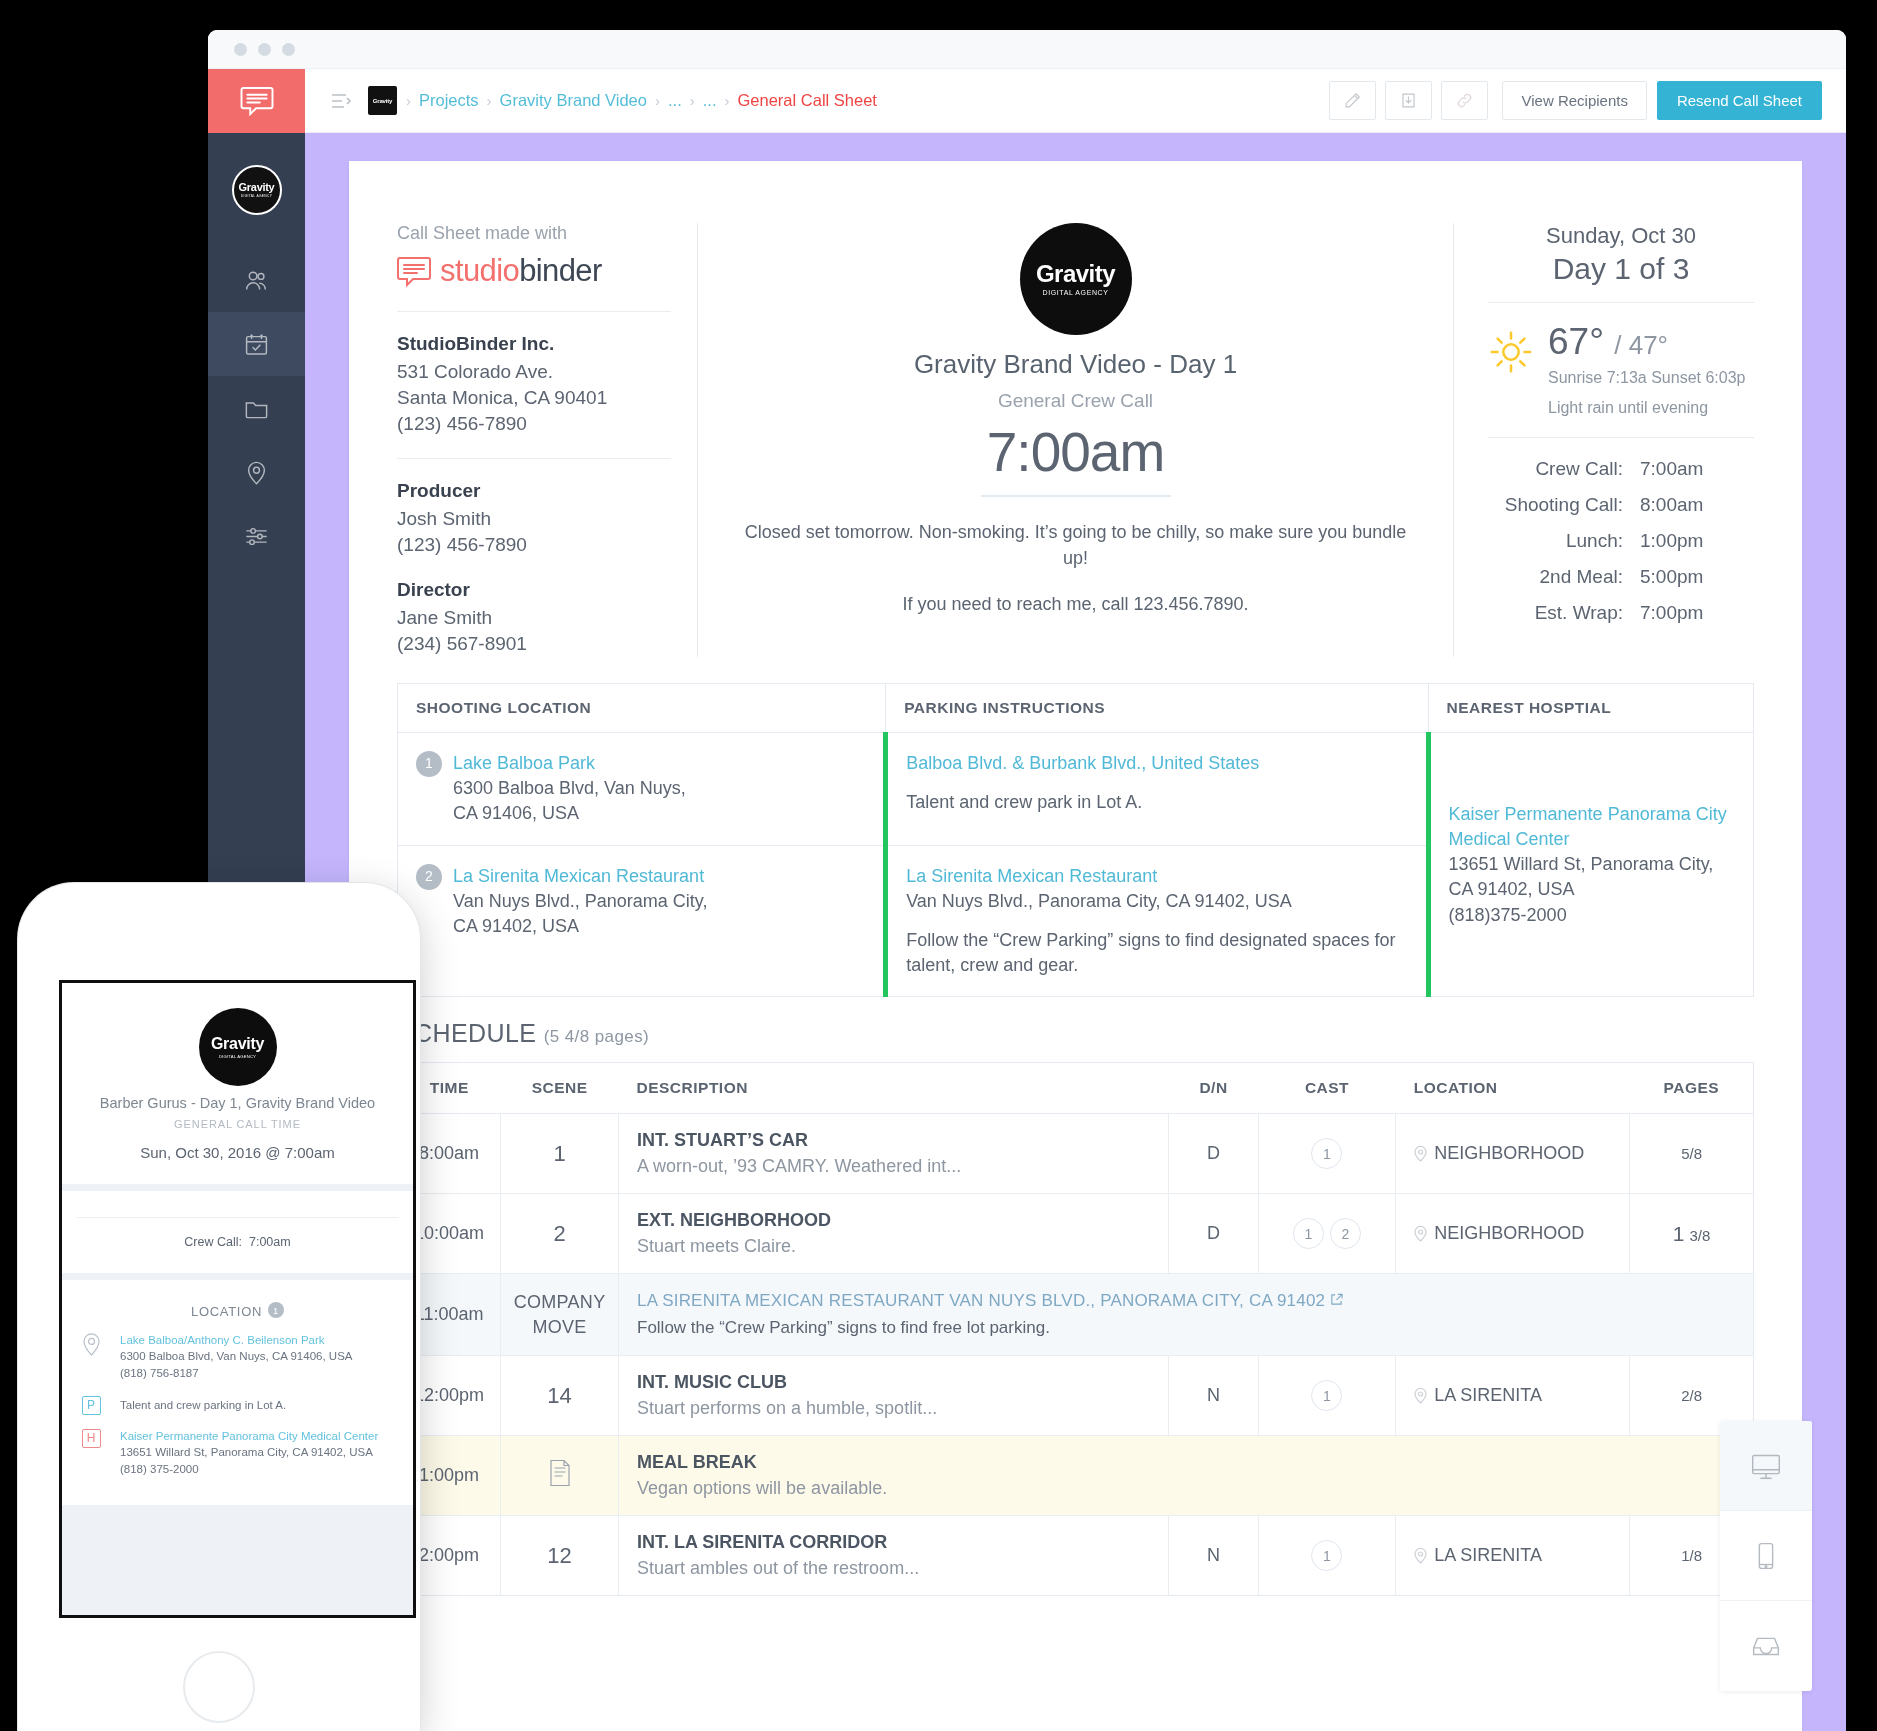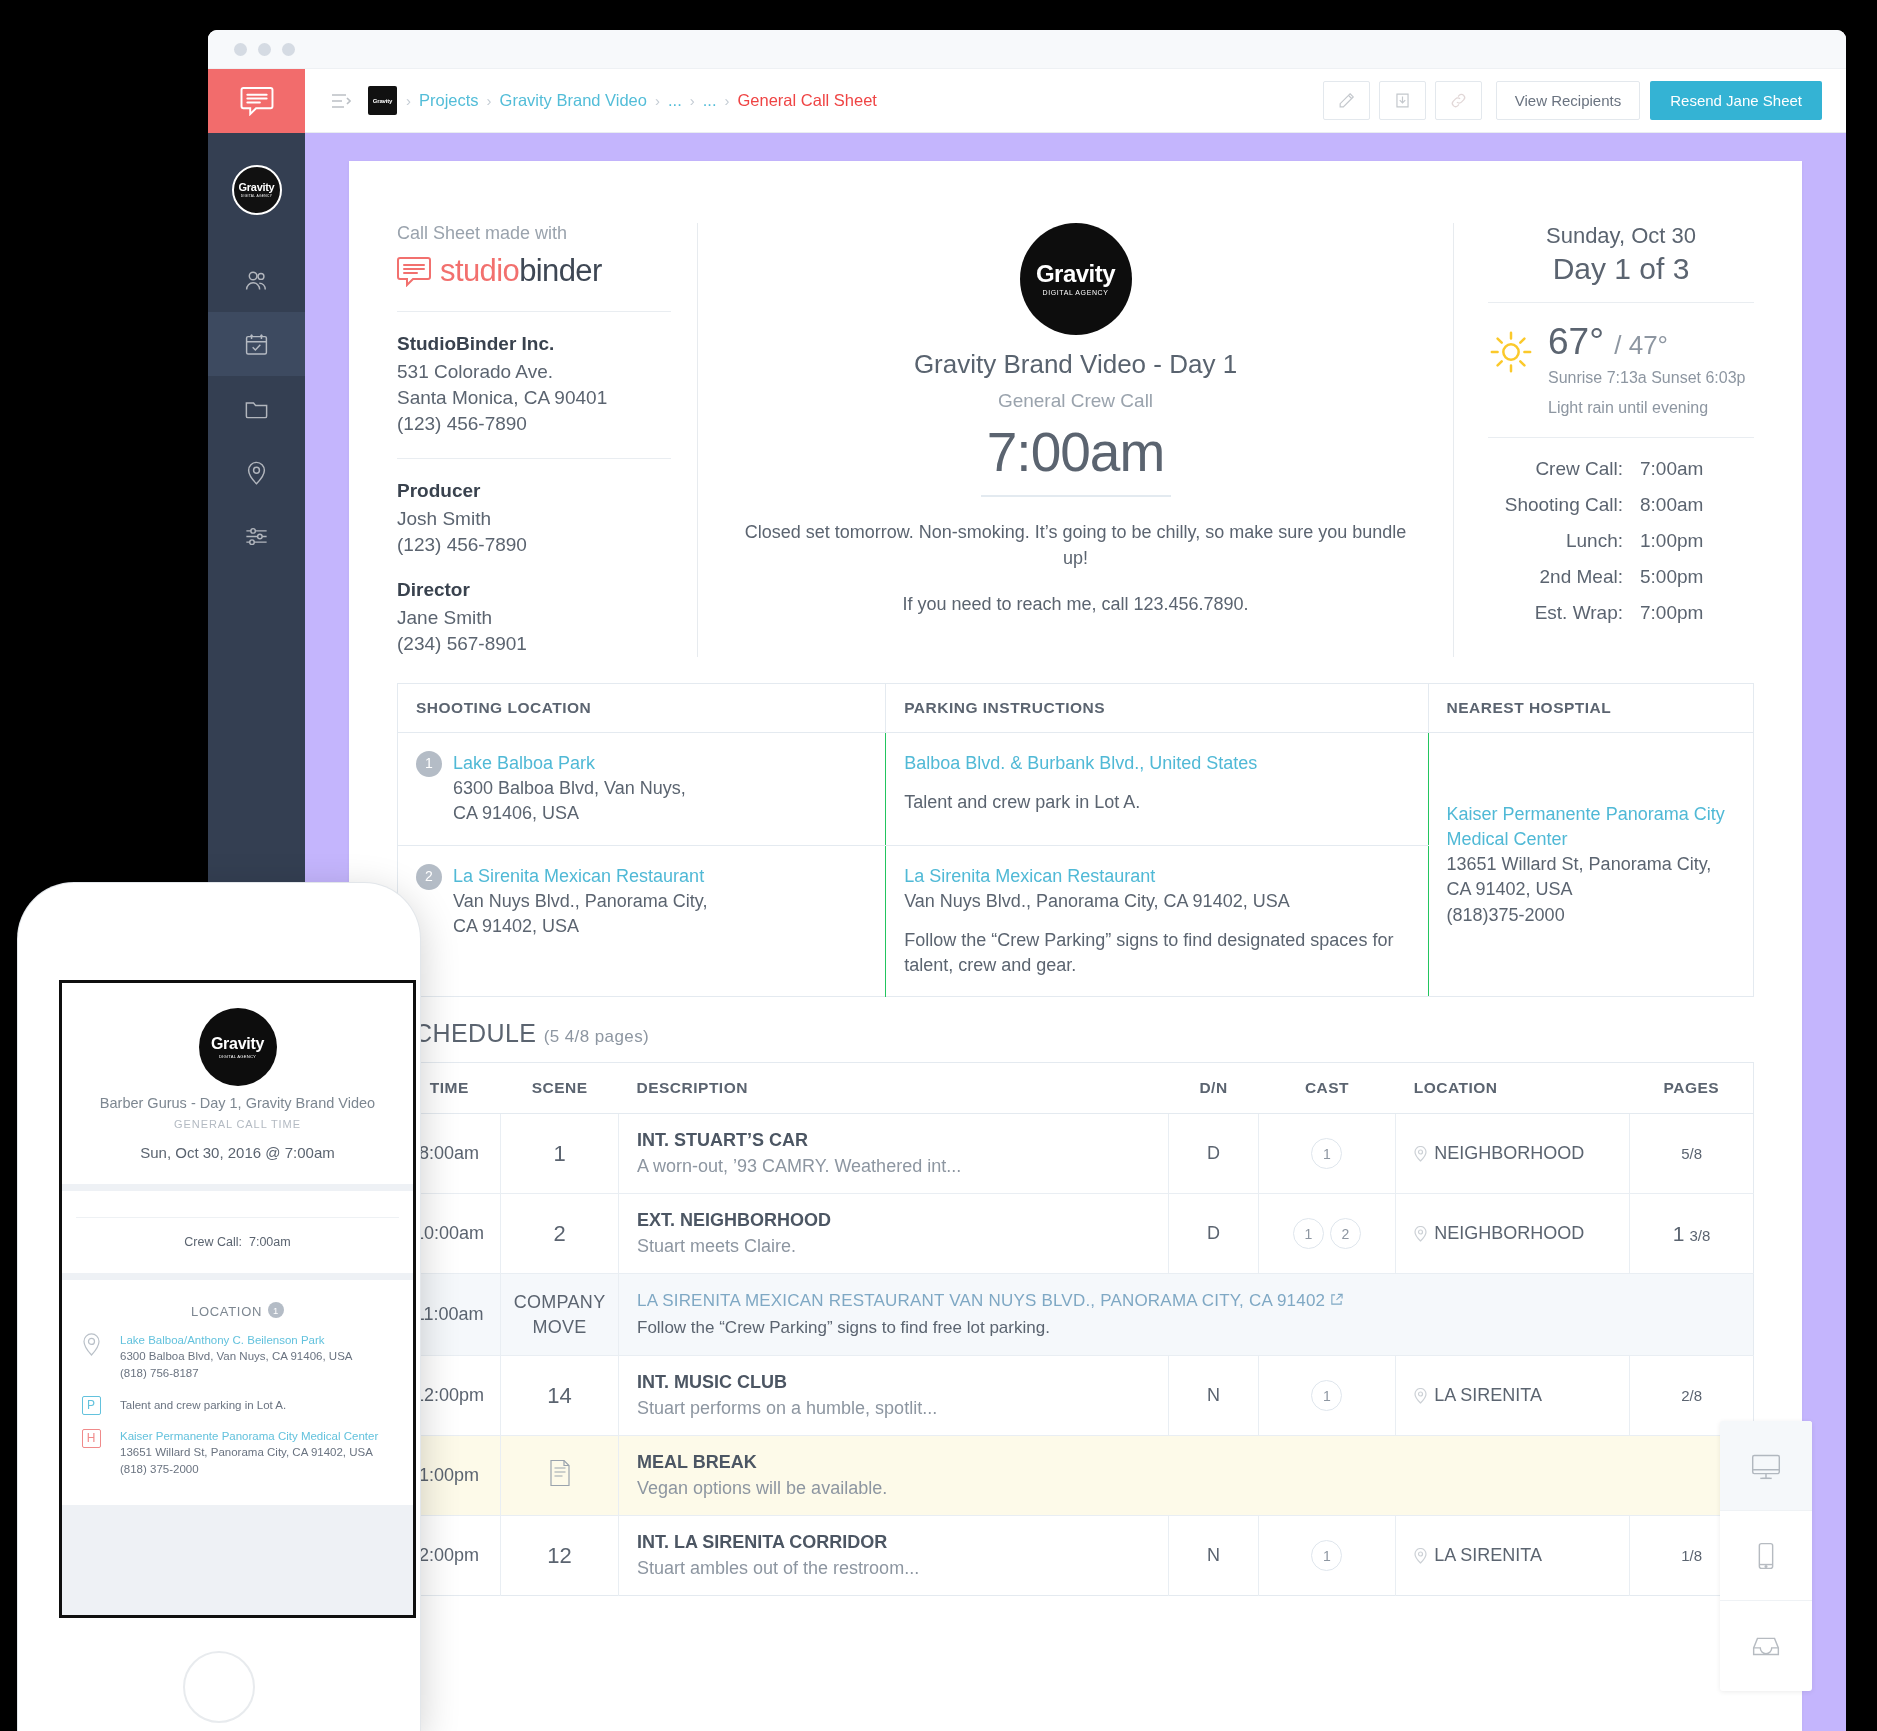--- a/index.html
+++ b/index.html
@@ -141,21 +141,21 @@
   .sec-title { font-size: 25px; color: #5b6470; letter-spacing: .4px; margin: 22px 0 14px; font-weight: 400; }
   .sec-title small { font-size: 17px; color: #8d96a1; }
 
   table { width: 100%; border-collapse: collapse; }
   .loc-table, .sched-table { border: 1px solid #e4eaf0; }
   .loc-table th, .sched-table th {
     font-size: 15.5px; color: #5b6470; font-weight: bold; letter-spacing: .5px;
     text-align: left; padding: 15px 18px; border-bottom: 1px solid #e4eaf0;
     background: #fff;
   }
-  .loc-table td { padding: 18px 18px; vertical-align: top; border-bottom: 1px solid #e4eaf0; border-left: 1px solid #22c55e; font-size: 18px; color: #5b6470; line-height: 1.4; }
+  .loc-table td { padding: 18px 18px; vertical-align: top; border-bottom: 1px solid #e4eaf0; border-left: 5px solid #22c55e; font-size: 18px; color: #5b6470; line-height: 1.4; }
   .loc-table th + th, .loc-table td:first-child { }
   .loc-table th:nth-child(2), .loc-table th:nth-child(3) { border-left: 1px solid #e4eaf0; }
   .loc-table tr:last-child td { border-bottom: none; }
   .lnk { color: #50b9d6; cursor: pointer; }
   .numbadge {
     display: inline-flex; align-items: center; justify-content: center;
     width: 26px; height: 26px; border-radius: 50%; background: #b4bcc6;
     color: #fff; font-size: 14px; margin-right: 11px; vertical-align: top;
   }
   .loc-cell { display: flex; }
@@ -340,21 +340,21 @@
                   <path d="M12 7v8M8.5 11.5L12 15l3.5-3.5"></path>
               </svg>
             </div>
             <div class="icon-btn">
               <svg viewBox="0 0 24 24" fill="none" stroke="#bda7a7" stroke-width="1.6">
                 <path d="M10 14a4 4 0 0 0 5.7 0l2.8-2.8a4 4 0 1 0-5.7-5.7L11.5 7"></path>
                 <path d="M14 10a4 4 0 0 0-5.7 0L5.5 12.8a4 4 0 1 0 5.7 5.7L12.5 17"></path>
               </svg>
             </div>
             <button class="ghost-btn">View Recipients</button>
-            <button class="primary-btn">Resend Jane Sheet</button>
+            <button class="primary-btn">Resend Call Sheet</button>
           </div>
         </div>
 
         <div class="scrollarea">
           <div class="sheet">
 
             <div class="cs-head">
 
               <div class="cs-col-l">
                 <div class="made-with">Call Sheet made with</div>

